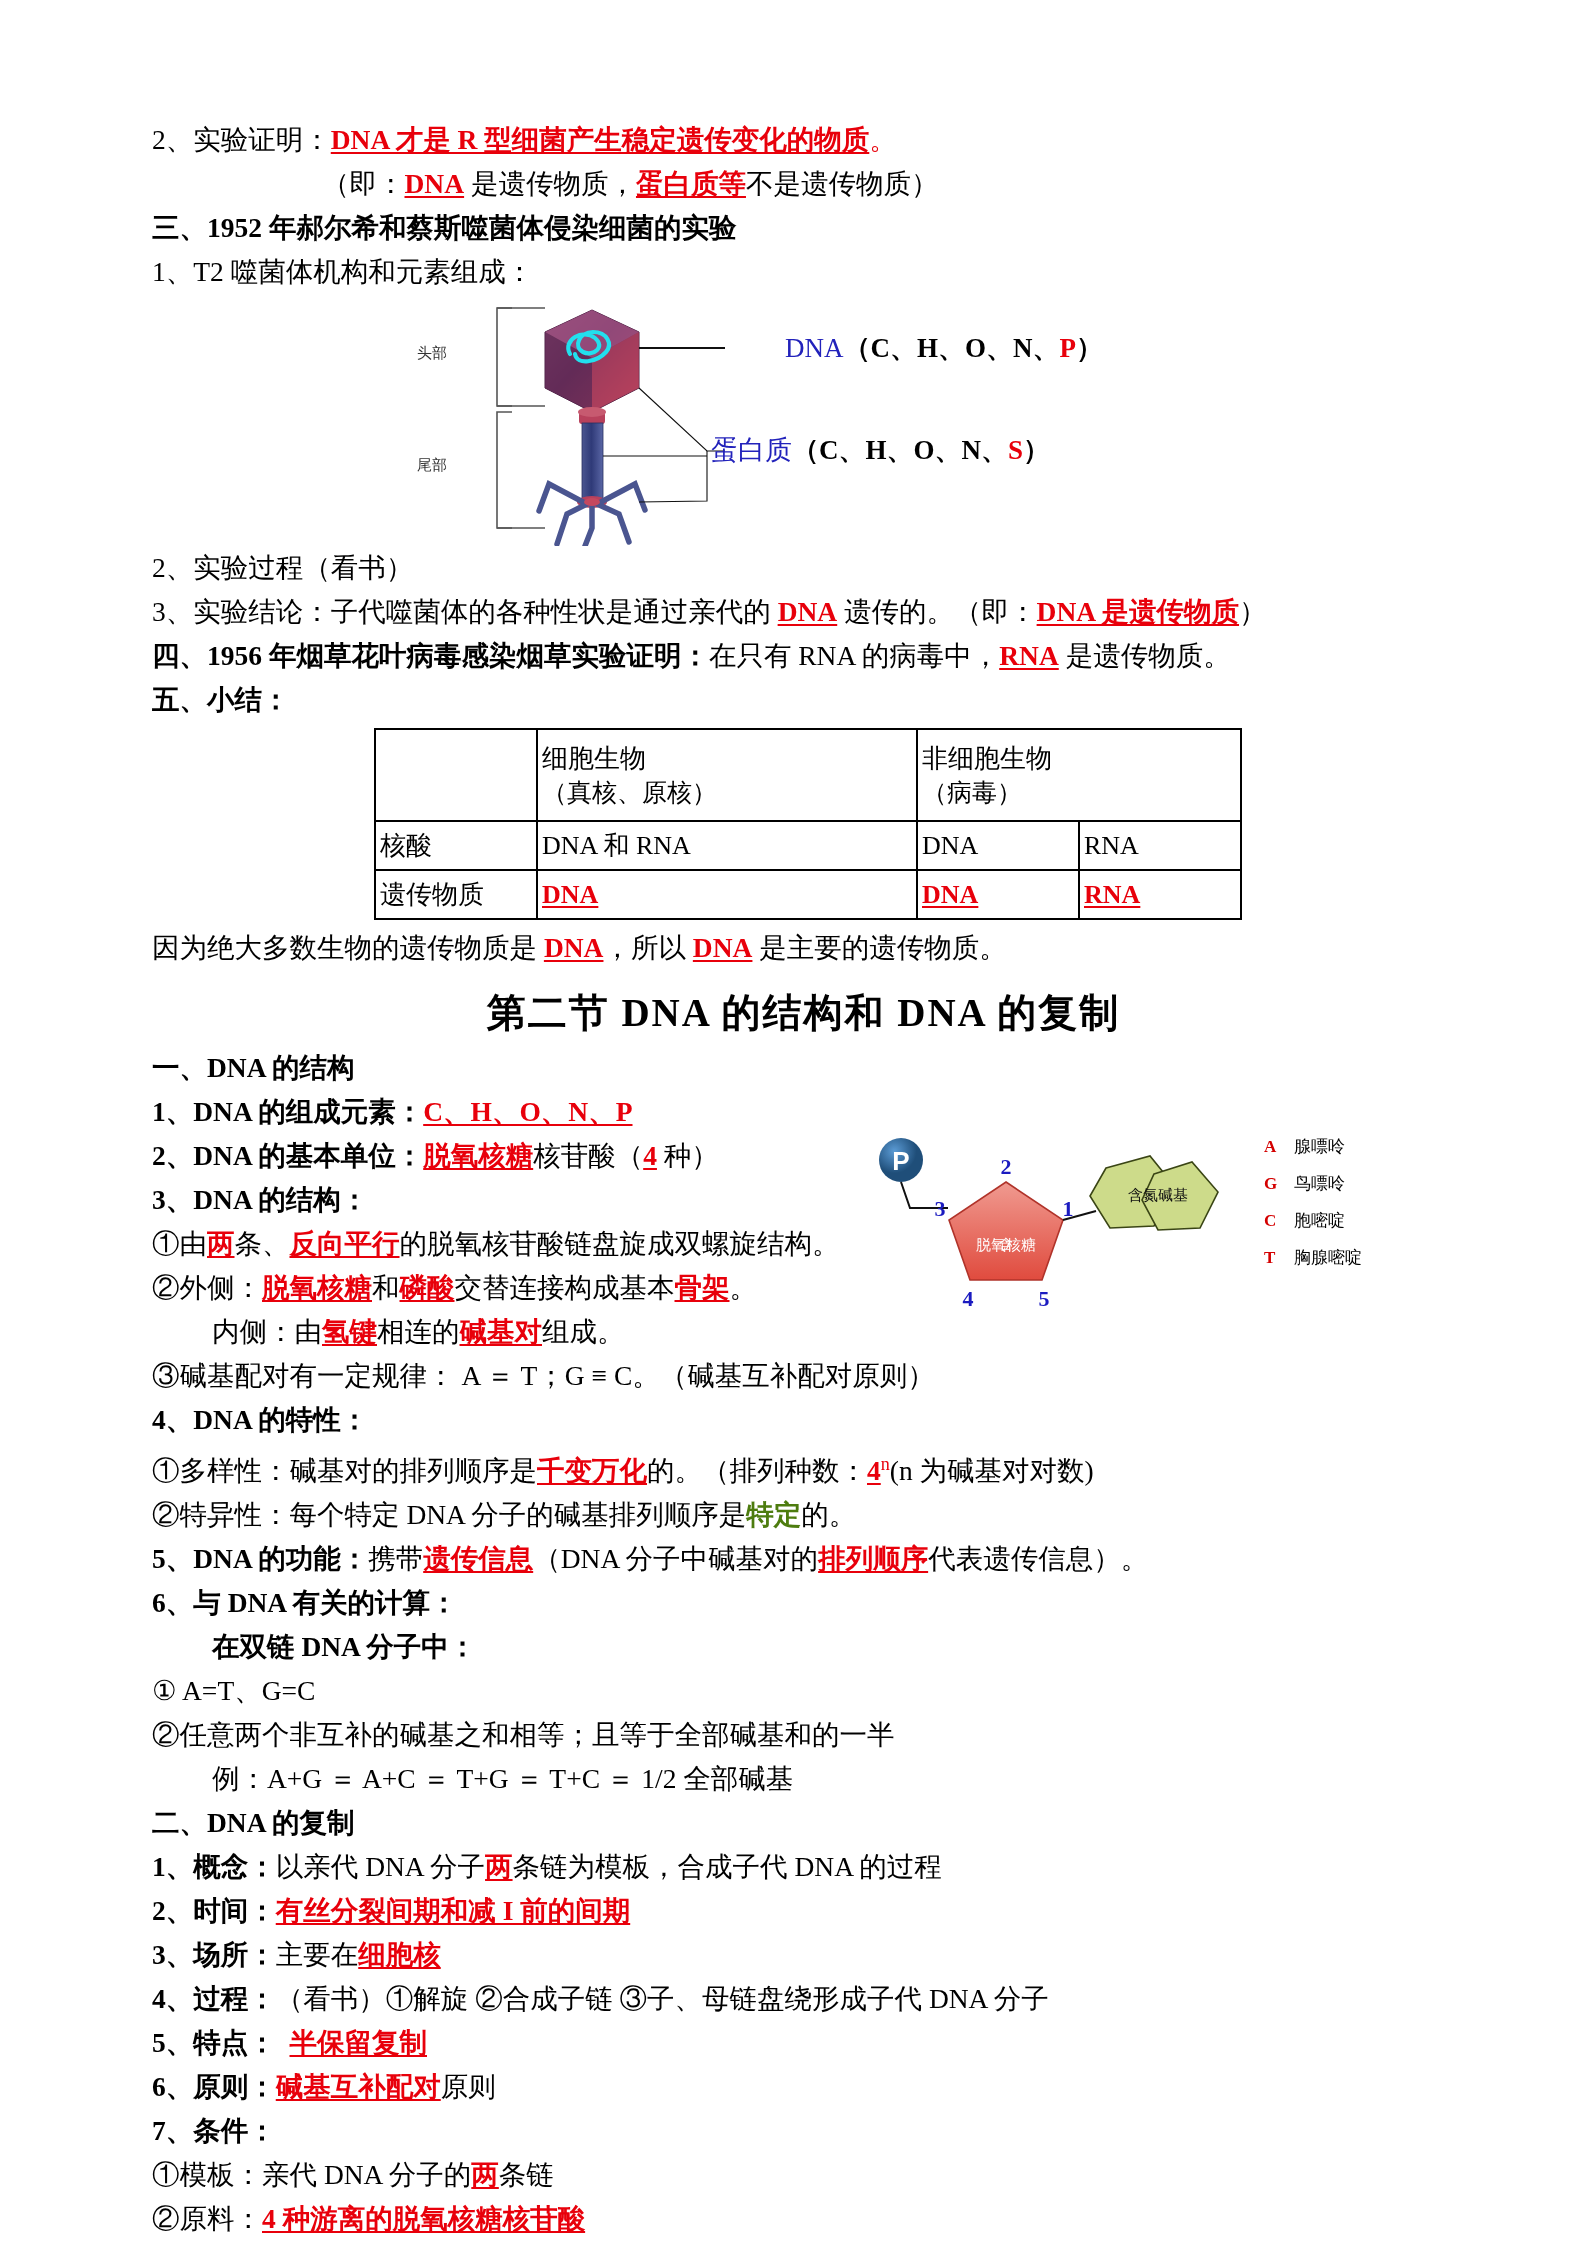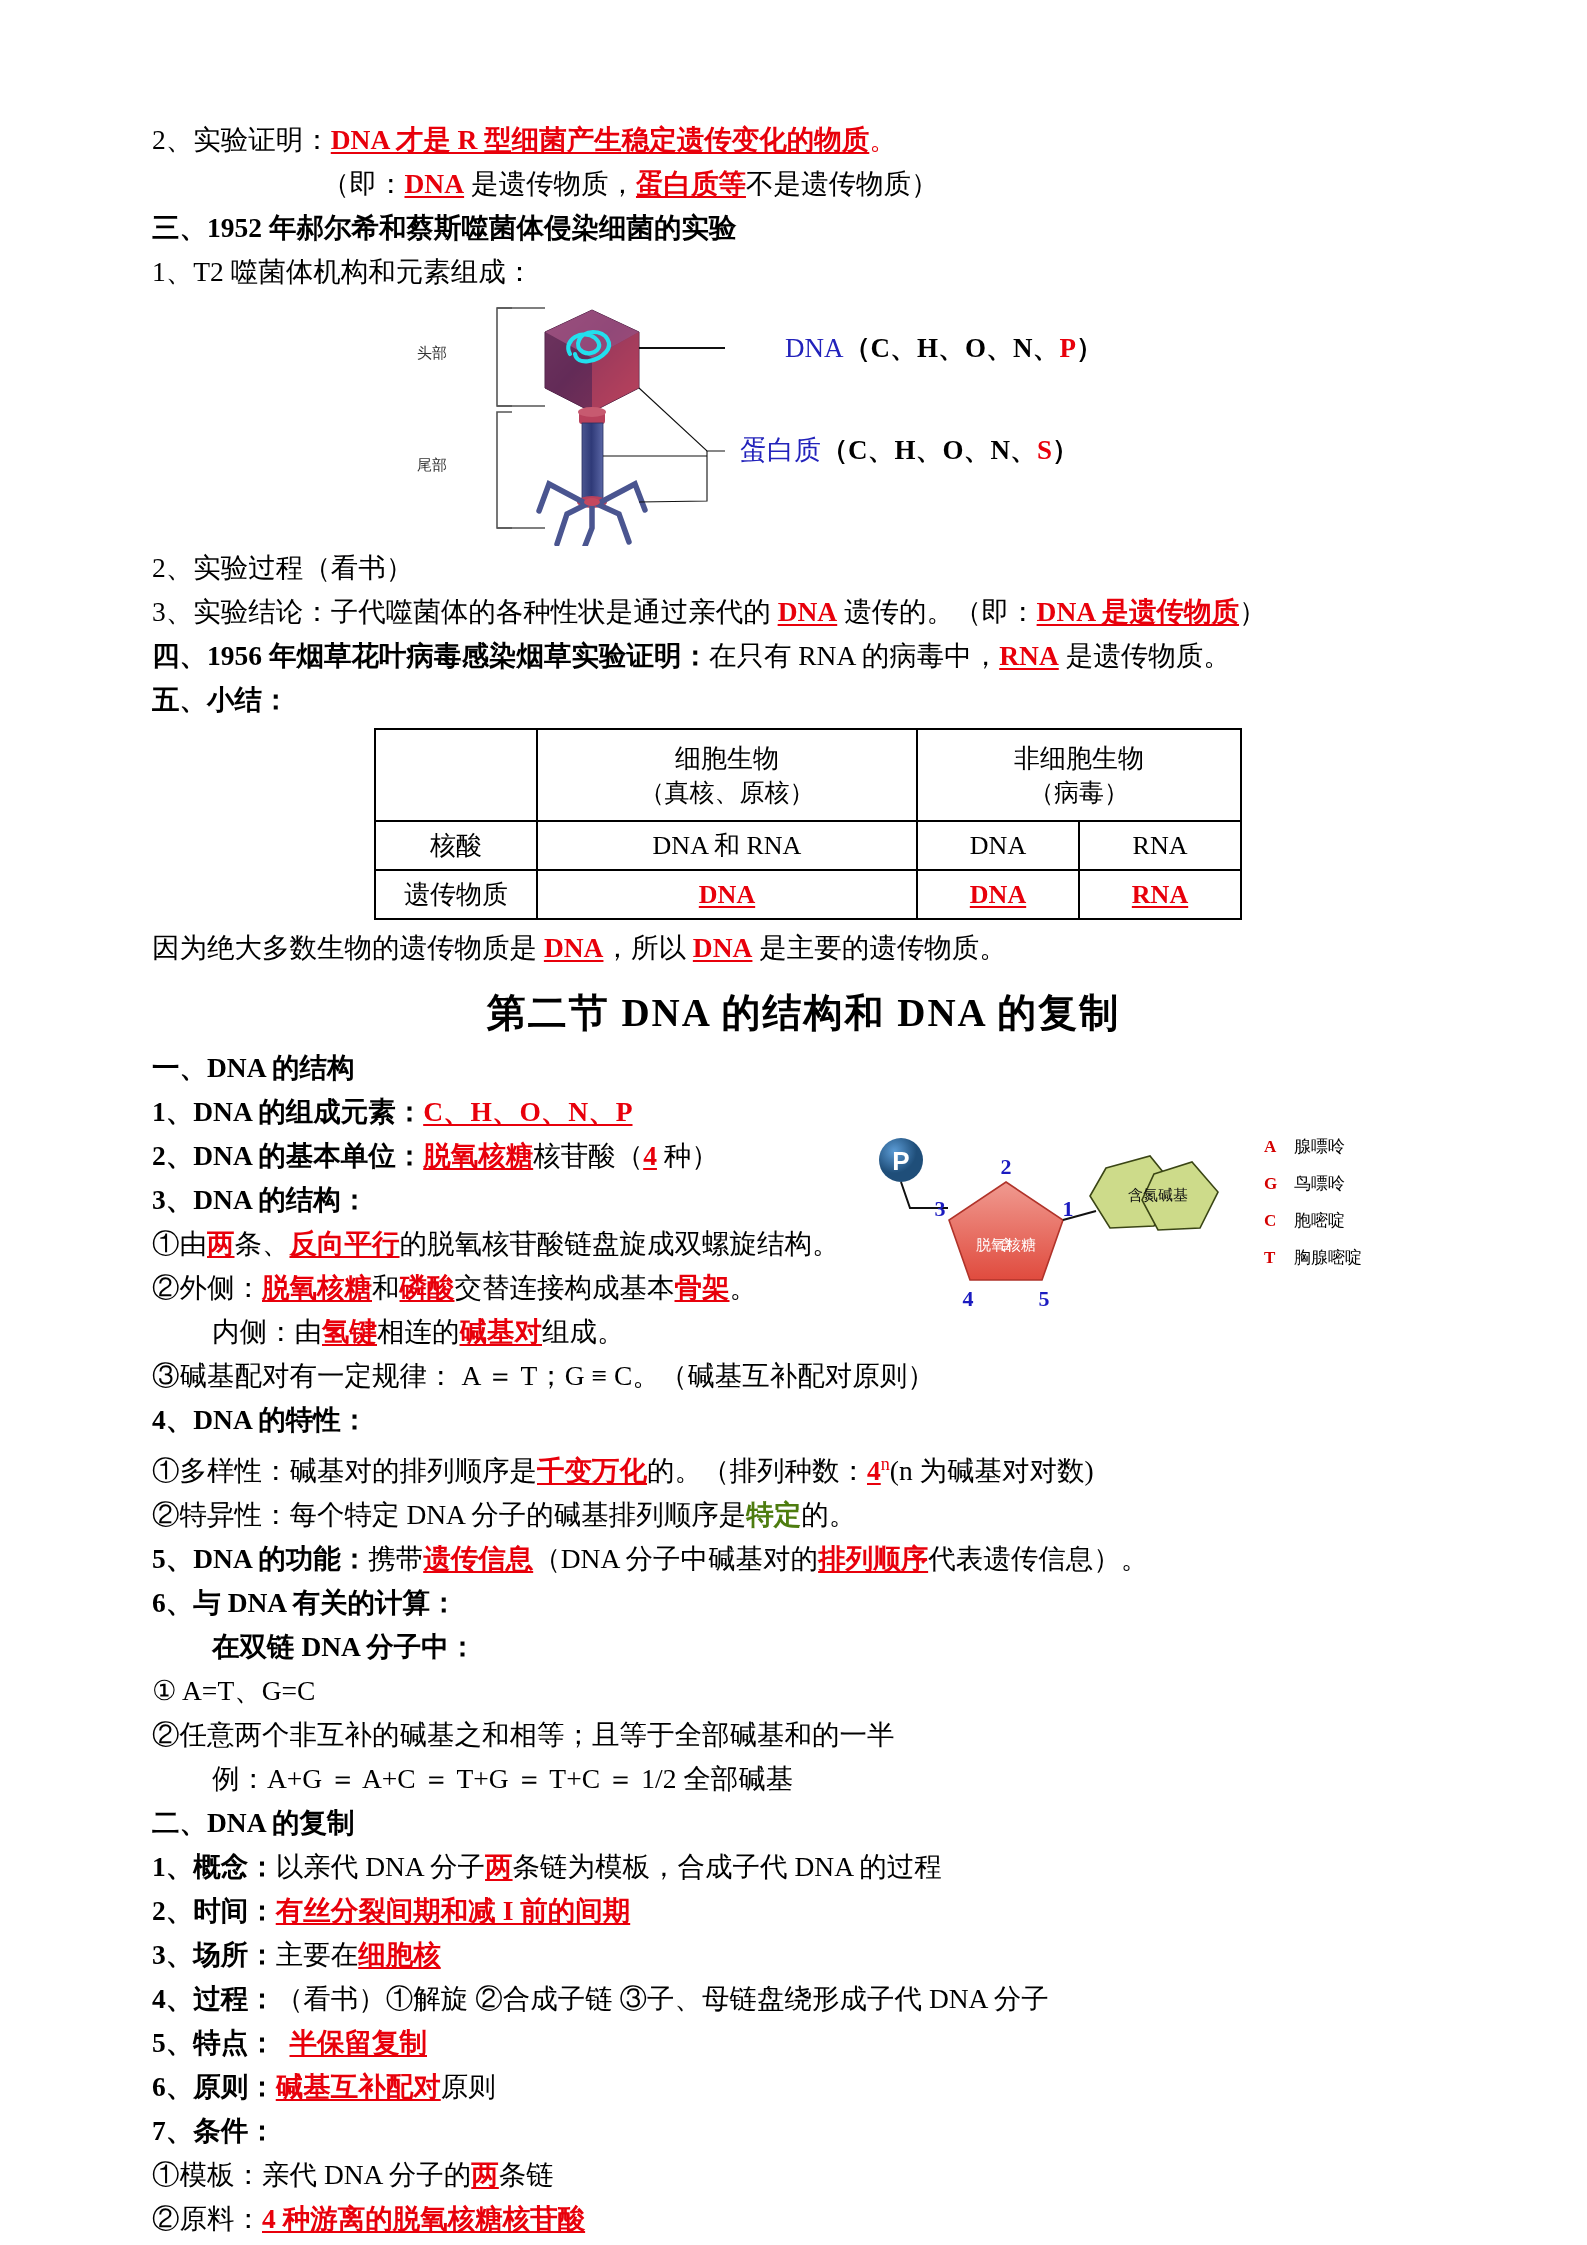--- a/index.html
+++ b/index.html
@@ -63,21 +63,20 @@
 
   
   .tbl-wrap { margin-top: 6px; padding-left: 222px; }
   table.summary {
     border-collapse: collapse;
     font-size: 26px;
     table-layout: fixed;
   }
   table.summary td {
     border: 2px solid #000;
-    text-align: center;
     vertical-align: middle;
     padding: 6px 4px;
     font-family: "Liberation Serif", serif;
   }
   .c-empty { width: 152px; height: 78px; }
   .c-cell  { width: 370px; }
   .c-half  { width: 152px; }
   .tbl-sub { font-size: 25px; }
 
   
@@ -179,21 +178,21 @@
         <path d="M232 206 L300 205 L300 160" fill="none" stroke="#111" stroke-width="1.1"></path>
       </svg>
 
       <div class="brace-label" style="left:10px; top:48px;">头部</div>
       <div class="brace-label" style="left:10px; top:160px;">尾部</div>
 
       <div class="callout" style="left:330px; top:34px;margin-left:48px;">
         <span class="cn">DNA</span><span class="elem">（</span><span class="elem">C</span><span class="elem">、</span><span class="elem">H</span><span class="elem">、</span><span class="elem">O</span><span class="elem">、</span><span class="elem">N</span><span class="elem">、</span><span class="hot">P</span><span class="elem">）</span>
       </div>
 
-      <div class="callout" style="left:333px; top:136px;">
+      <div class="callout" style="left:304px; top:136px;">
         <span class="cn">蛋白质</span><span class="elem">（</span><span class="elem">C</span><span class="elem">、</span><span class="elem">H</span><span class="elem">、</span><span class="elem">O</span><span class="elem">、</span><span class="elem">N</span><span class="elem">、</span><span class="hot">S</span><span class="elem">）</span>
       </div>
     </div>
   </div>
 
   <div class="ln">2、实验过程（看书）</div>
   <div class="ln">
     <span>3、实验结论：子代噬菌体的各种性状是通过亲代的 </span><span class="rub">DNA</span><span> 遗传的。（即：</span><span class="rub">DNA 是遗传物质</span><span>）</span>
   </div>
 

